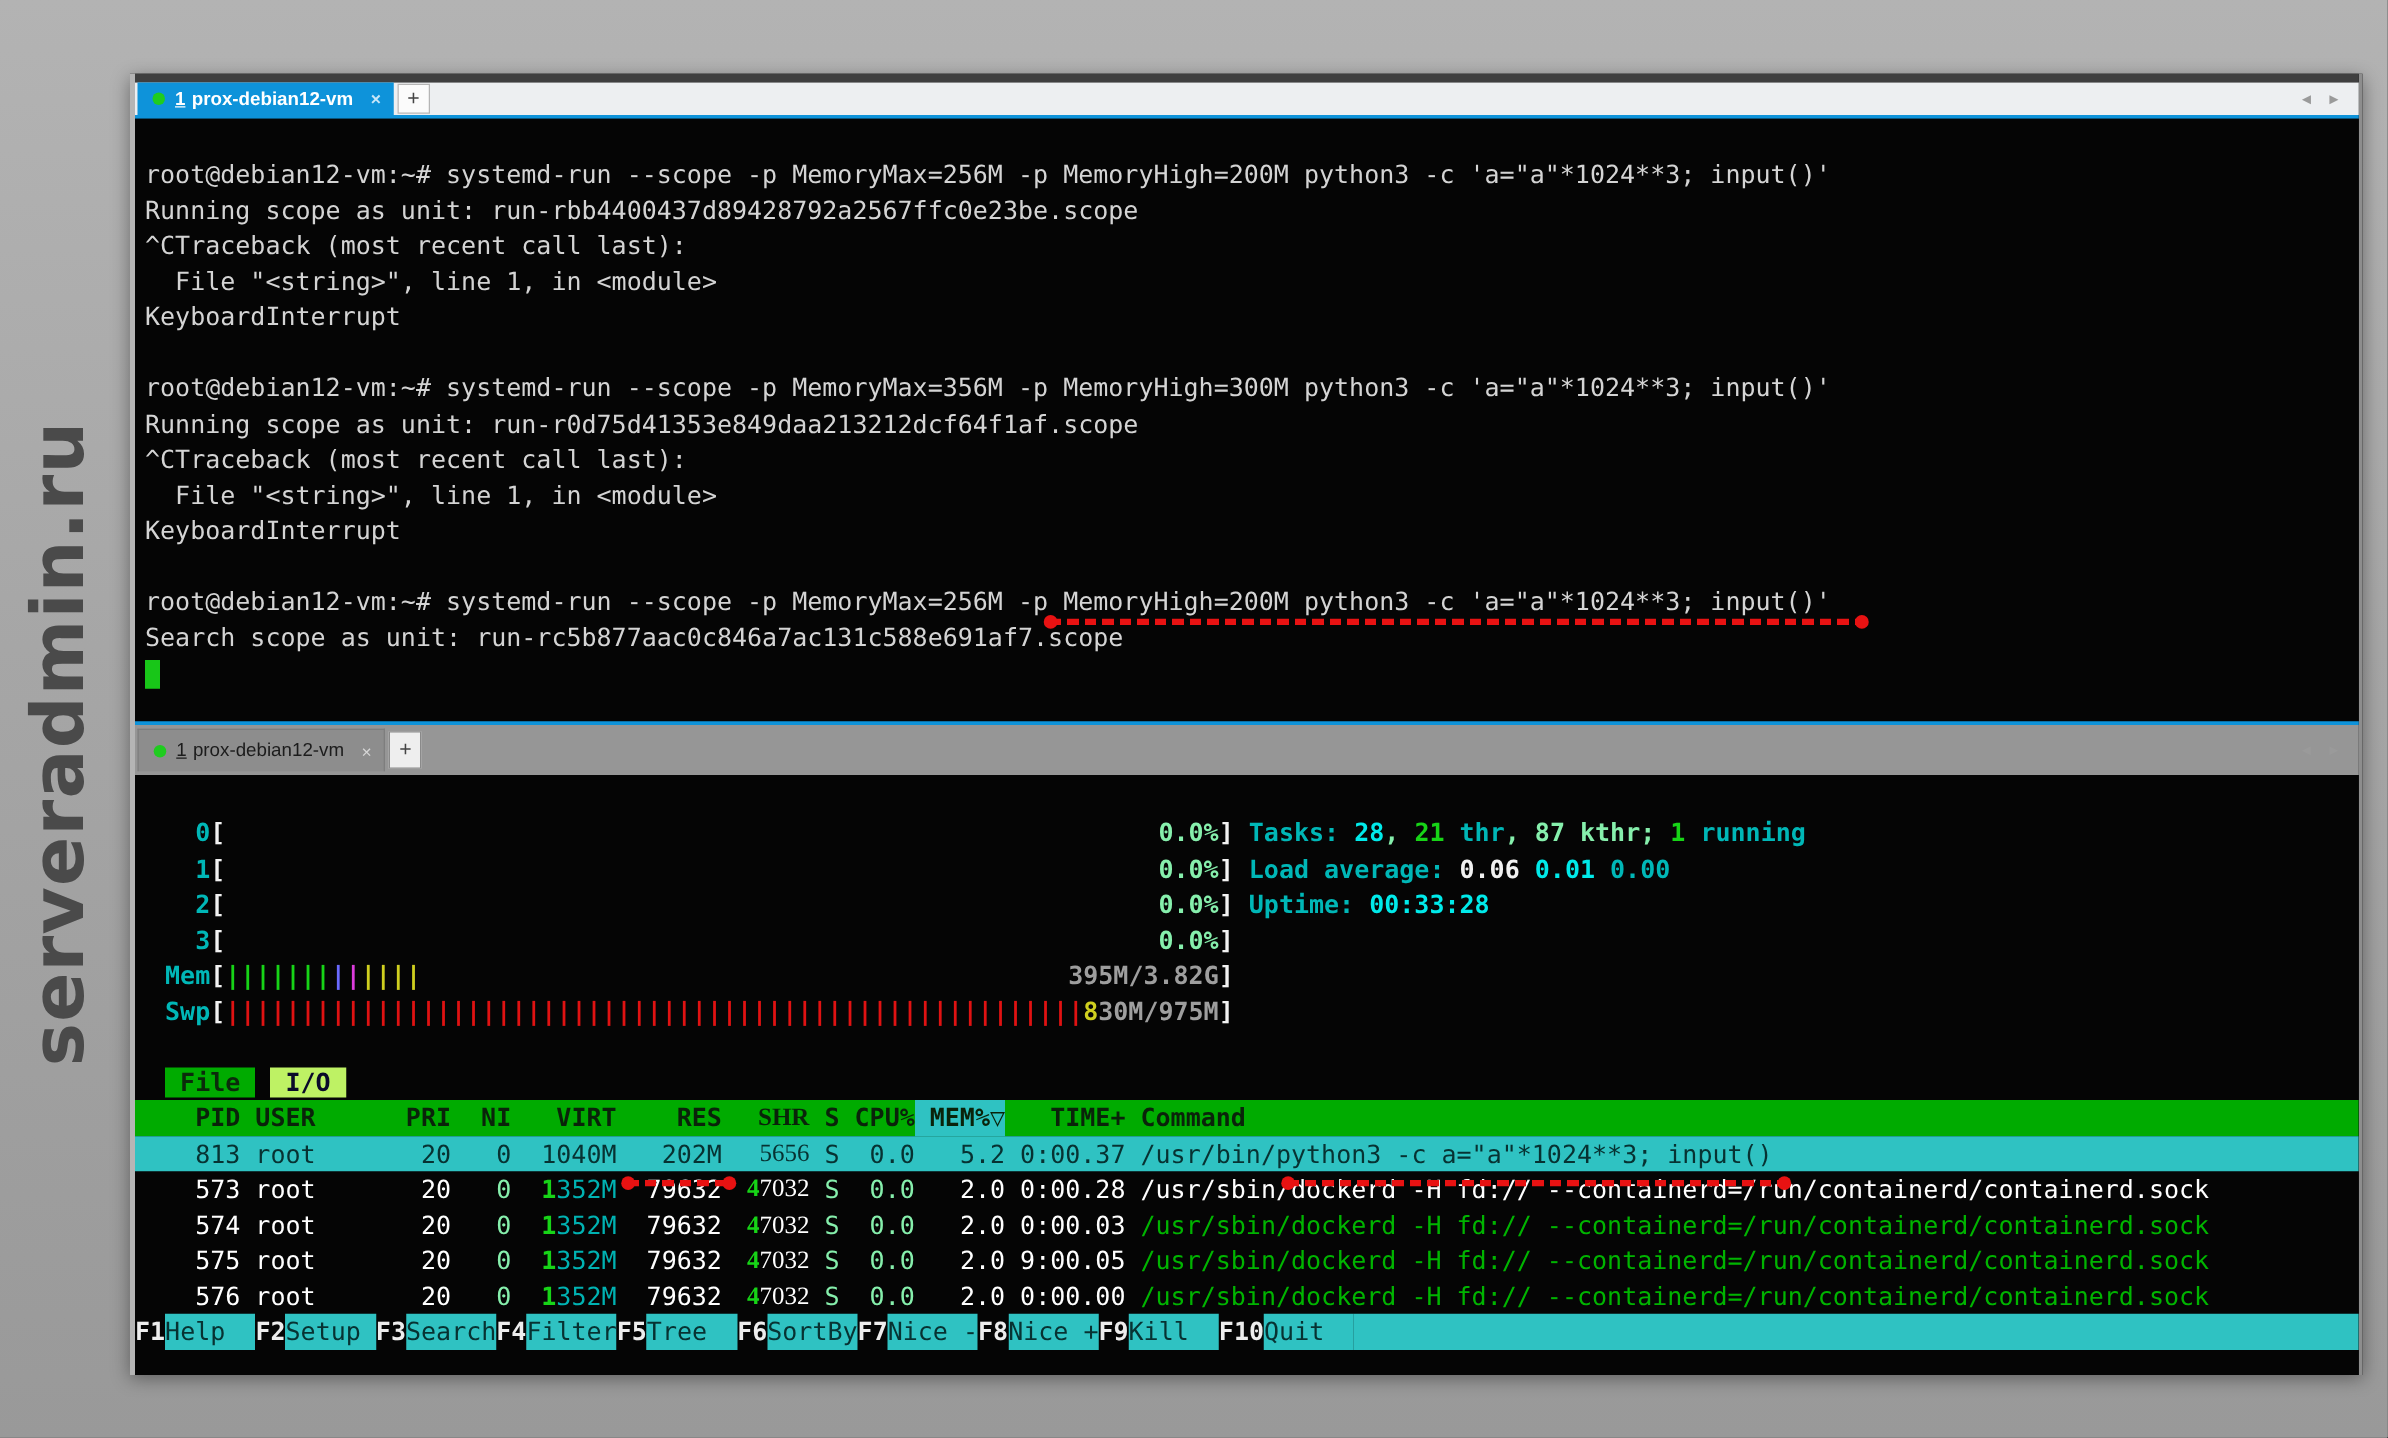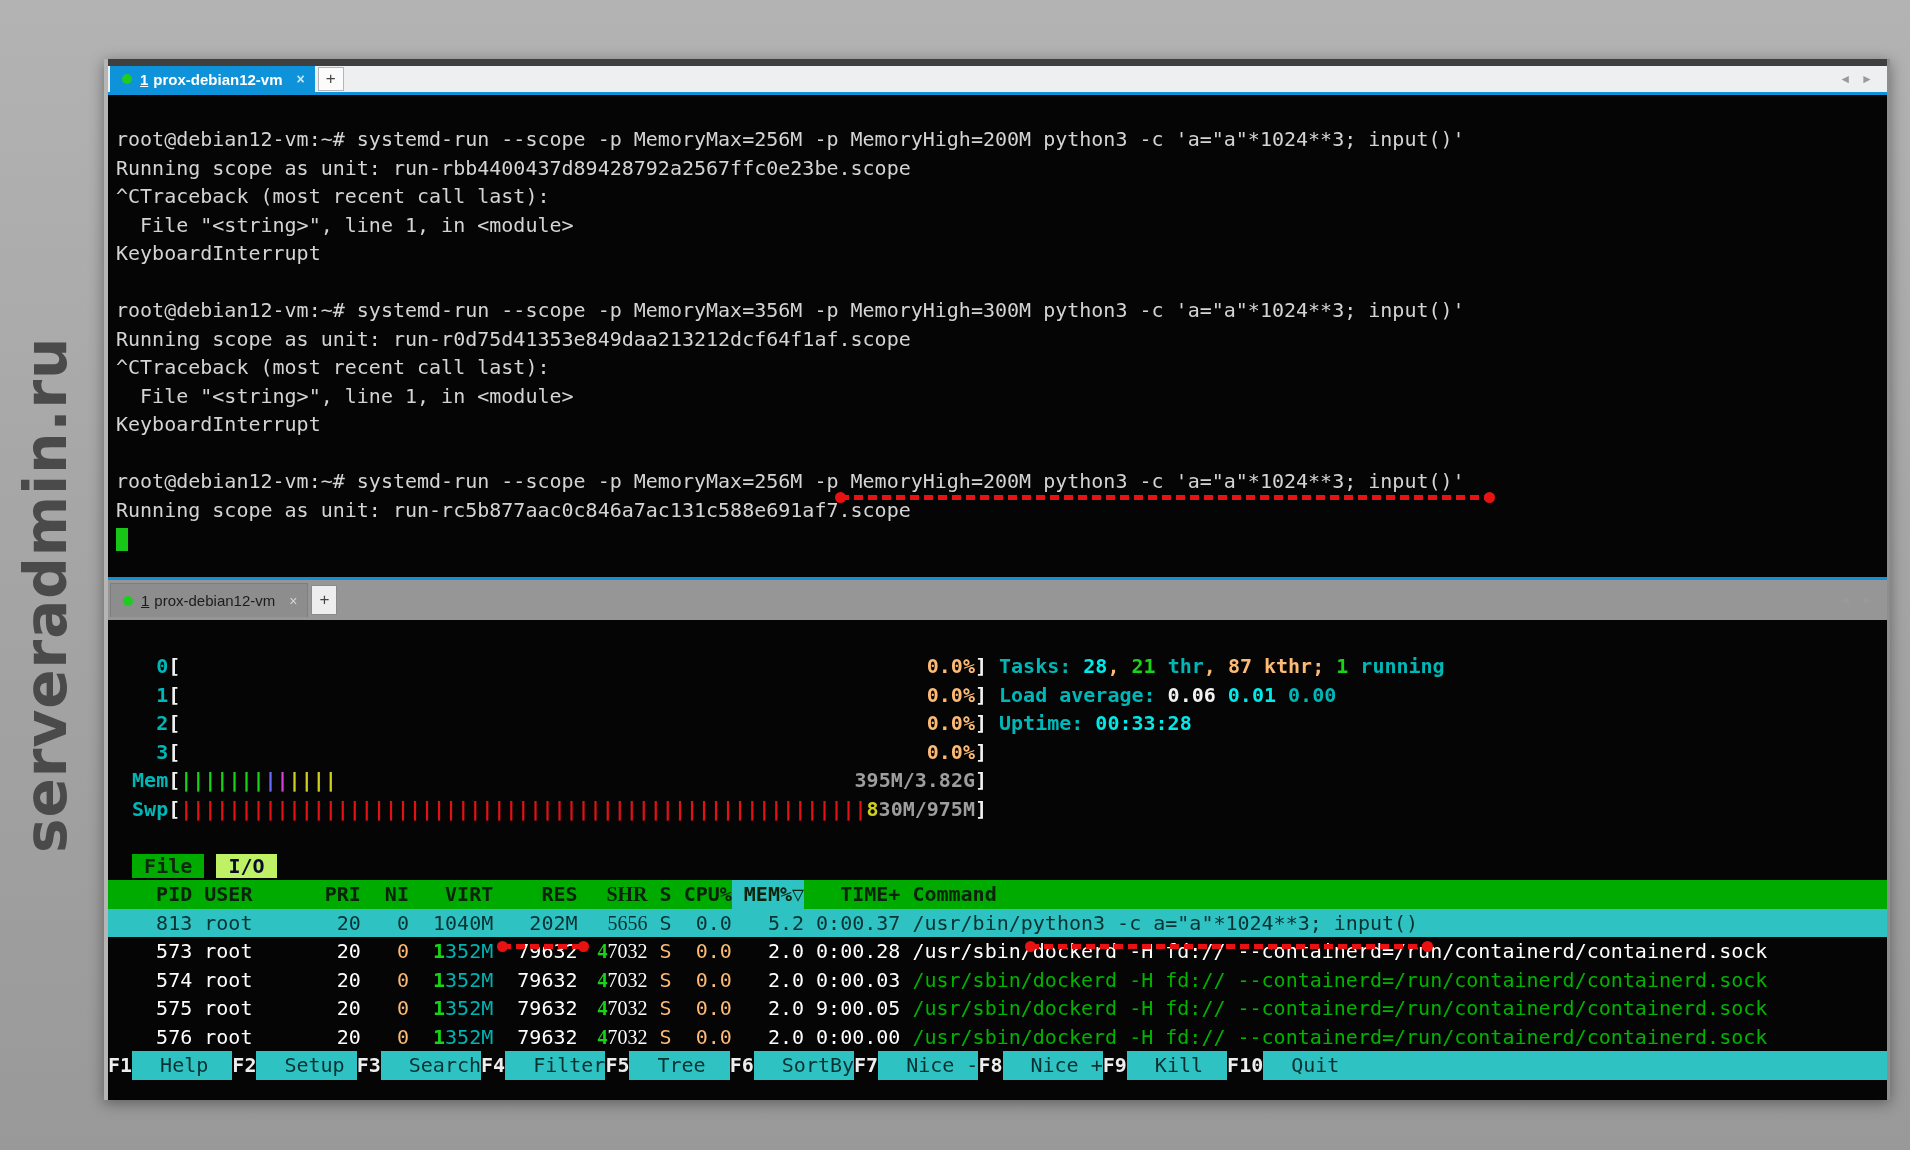--- a/index.html
+++ b/index.html
@@ -56,21 +56,21 @@
   .hline { white-space:pre; line-height:28.5px; min-height:28.5px; padding-left:12px;
            color:#d8d8d8; font-weight:bold; }
 
   
   .c-cyanb   { color:#00b7b7; font-weight:bold; }
   .c-bcyanb  { color:#00eaea; font-weight:bold; }
   .c-whiteb  { color:#f2f2f2; font-weight:bold; }
   .c-greenb  { color:#17d417; font-weight:bold; }
   .c-white   { color:#ffffff;margin-top:24px; }
   .c-gray    { color:#9e9e9e; }
-  .c-dgray   { color:#fdba74; }
+  .c-dgray   { color:#86efac; }
   .c-green   { color:#00b400; }
   .c-cyan    { color:#00b2b2; }
   .c-red     { color:#e01212; }
   .c-yellow  { color:#cfcf1f; }
   .c-magenta { color:#dd3cdd; }
   .c-blue    { color:#6a6aff; }
   .c-scrmain { background:#00ab00; color:#0b2b0b; }
   .c-scrio   { background:#bef264; color:#0a0a2a; }
 
   
@@ -91,21 +91,21 @@
   .col-cmd  { flex:1; text-align:left; padding-left:1ch; }
   .hdr { background:#00ab00; }
   .hdr .cell { color:#0a230a; font-weight:bold; }
   .hdr .hdr-sel { background:#2fc2c2; }
   .row-sel { background:#2fc2c2; }
   .row-sel .cell { color:#073232; }
 
   
   .fbar { display:flex; width:100%; line-height:28.5px; min-height:28.5px; white-space:pre; }
   .fkey { color:#ededed; font-weight:bold; white-space:pre; }
-  .flabel { background:#2fc2c2; color:#073232; white-space:pre;padding-left:28px; }
+  .flabel { background:#2fc2c2; color:#073232; white-space:pre; }
   .ffill { flex:1; background:#2fc2c2; }
 
   
   .ann { position:absolute; height:5px; z-index:60;
     background:repeating-linear-gradient(90deg,#e81212 0 9px,transparent 9px 14px); }
   .ann::before,.ann::after { content:""; position:absolute; top:-3px; width:11px; height:11px;
     border-radius:50%; background:#e81212; }
   .ann::before { left:-5px; } .ann::after { right:-5px; }
 </style>
 </head>
@@ -140,21 +140,21 @@
         <div class="tline">  File "&lt;string&gt;", line 1, in &lt;module&gt;</div>
         <div class="tline">KeyboardInterrupt</div>
         <div class="tline"></div>
         <div class="tline">root@debian12-vm:~# systemd-run --scope -p MemoryMax=356M -p MemoryHigh=300M python3 -c 'a="a"*1024**3; input()'</div>
         <div class="tline">Running scope as unit: run-r0d75d41353e849daa213212dcf64f1af.scope</div>
         <div class="tline">^CTraceback (most recent call last):</div>
         <div class="tline">  File "&lt;string&gt;", line 1, in &lt;module&gt;</div>
         <div class="tline">KeyboardInterrupt</div>
         <div class="tline"></div>
         <div class="tline">root@debian12-vm:~# systemd-run --scope -p MemoryMax=256M -p MemoryHigh=200M python3 -c 'a="a"*1024**3; input()'</div>
-        <div class="tline">Running scope as unit: run-rc5b877aac0c846a7ac131c588e691af7.scope</div>
+        <div class="tline">Search scope as unit: run-rc5b877aac0c846a7ac131c588e691af7.scope</div>
         <div class="tline"><span class="cursor"></span></div>
       </div>
 
     <div class="bluebar"></div>
 
     <div class="tabbar tabbar-bottom">
       <div class="tab">
         <span class="dot"></span>
         <span class="tab-num">1</span>
         <span class="tab-title">prox-debian12-vm</span>

